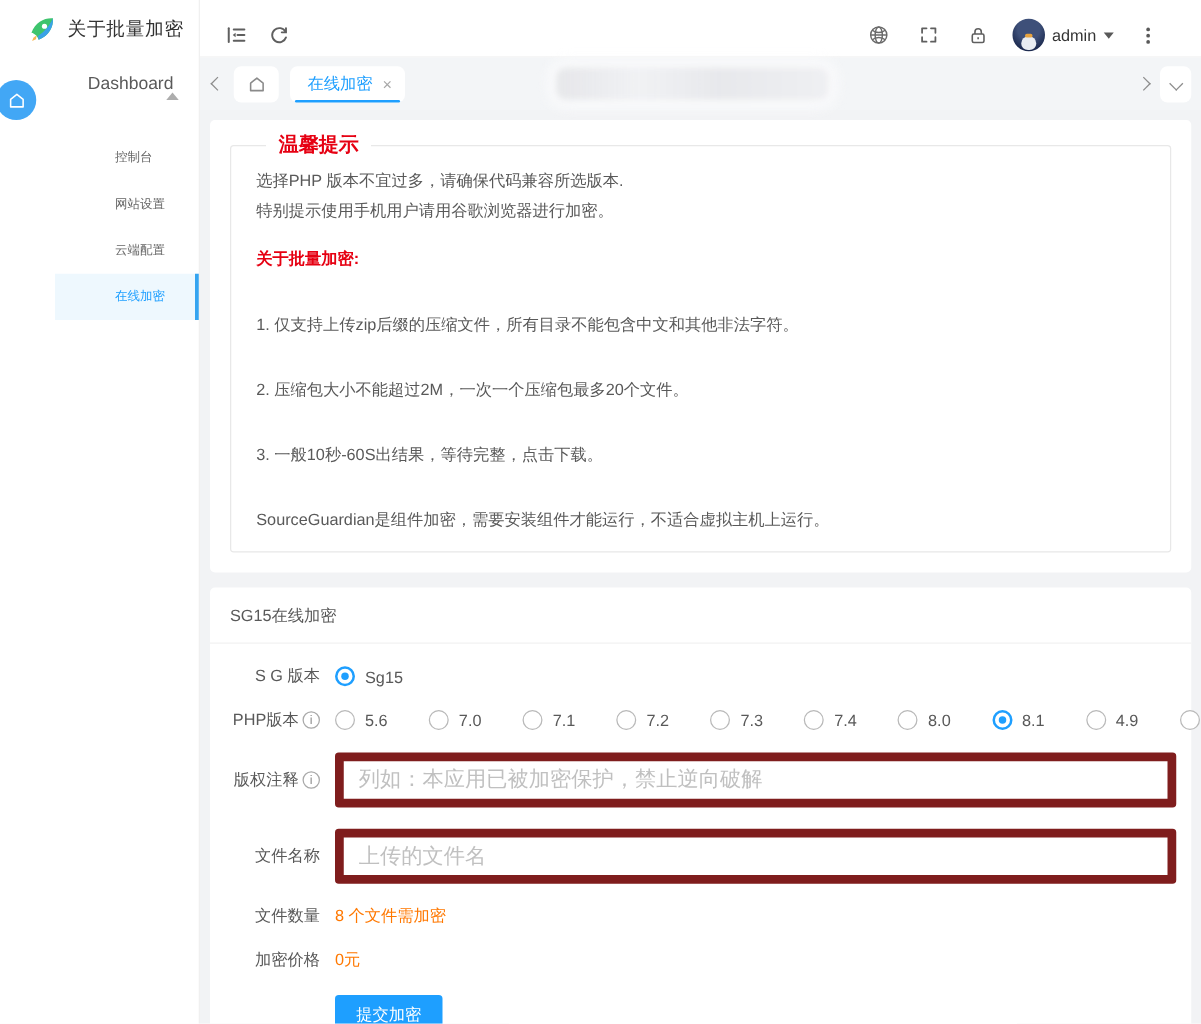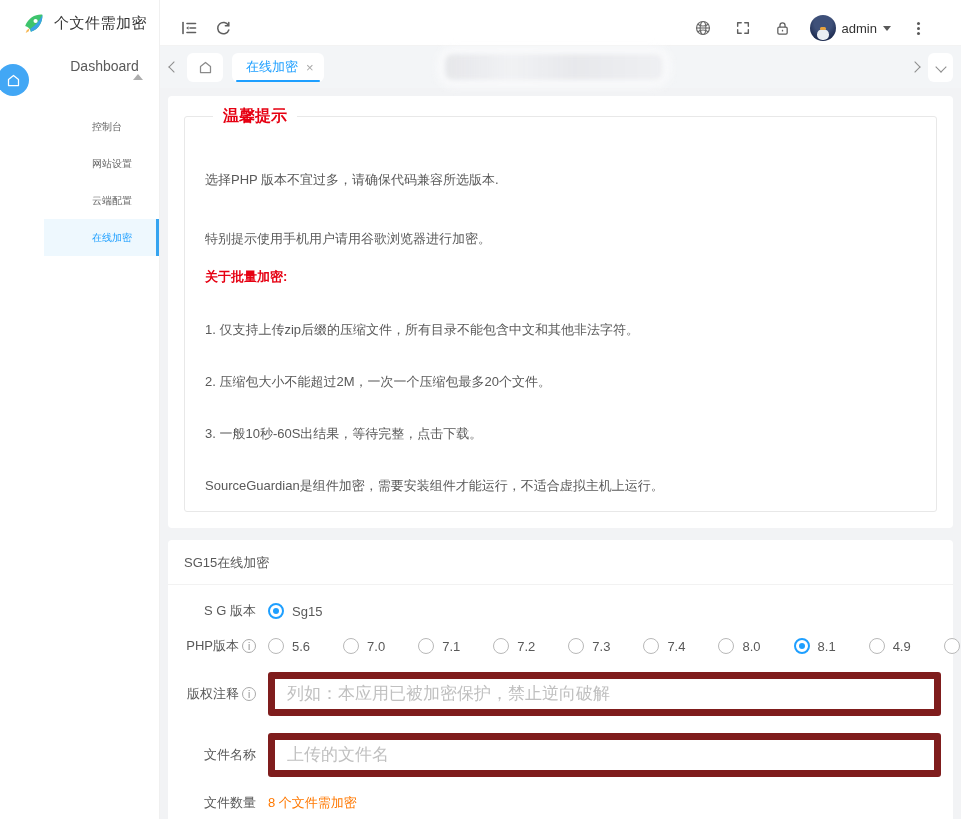--- a/index.html
+++ b/index.html
@@ -58,21 +58,21 @@
     filter: blur(2.5px); box-shadow: 0 0 10px 6px rgba(252,252,253,.95); }
   .tabbar-spacer { flex: 1; }
   .drop-box { width: 25px; height: 29px; background: #fff; border-radius: 6px; display: flex; align-items: center; justify-content: center; cursor: pointer; }
 
   
   .content { flex: 1; padding: 8px 8px 0; overflow: hidden; }
   .card { background: #fff; border-radius: 4px; }
   .notice-card { padding: 10px 16px 16px; margin-bottom: 12px; }
   fieldset.notice { border: 1px solid #e8e8e8; border-radius: 3px; padding: 6px 20px 14px; }
   legend.notice-legend { color: #e60012; font-weight: bold; font-size: 16px; padding: 0 10px; margin-left: 8px; }
-  .notice-line { font-size: 13px; color: #595959; line-height: 24px; margin-top: 35px; }
+  .notice-line { font-size: 13px; color: #595959; line-height: 24px; }
   .notice-batch-title { font-size: 13px; color: #e60012; font-weight: bold; margin-top: 14px; line-height: 24px; }
   .notice-batch-line { font-size: 13px; color: #595959; line-height: 23px; margin-top: 29px; }
 
   .form-card { padding: 0 0 22px; }
   .form-card-header { padding: 14px 16px 12px; font-size: 13px; color: #595959; border-bottom: 1px solid #f2f2f2; }
   .form-row { display: flex; align-items: center; margin: 17px 12px 0 0; }
   .form-row.top { align-items: flex-start; }
   .form-label { width: 100px; flex: none; text-align: right; font-size: 13px; color: #595959; padding-right: 12px; white-space: nowrap;
     display: inline-flex; justify-content: flex-end; align-items: center; gap: 3px; }
   .form-row.top .form-label { padding-top: 4px; }
@@ -109,21 +109,21 @@
   <aside class="sidebar">
     <div class="logo">
       <span class="logo-icon">
         <svg width="25" height="25" viewBox="0 0 24 24">
           <path fill="#3ec46d" d="M4 14.5 C7 6.5 14 3 20.5 3.5 C21 10 17.5 17 9.5 20 C9 17.5 6.5 15 4 14.5 Z"></path>
           <path fill="#3aa2e8" d="M20.5 3.5 C21 10 17.5 17 9.5 20 L9 17 C14 14 18 9 20.5 3.5 Z"></path>
           <circle cx="14" cy="9.6" r="2" fill="#fff"></circle>
           <path fill="#f6b042" d="M5.5 18.5 L8 16.5 L7.5 19.5 L4.5 21 Z" opacity="0.9"></path>
         </svg>
       </span>
-      <span class="logo-text">个文件需加密</span>
+      <span class="logo-text">关于批量加密</span>
     </div>
 
     <div class="menu-group">
       <span class="group-circle">
         <svg width="15" height="15" viewBox="0 0 24 24" fill="none" stroke="#ffffff" stroke-width="2" stroke-linejoin="round">
           <path d="M4 10.5 L12 4 L20 10.5 V20 H4 Z"></path>
         </svg>
       </span>
       <span class="menu-group-label">Dashboard</span>
       <span class="caret-up"></span>

